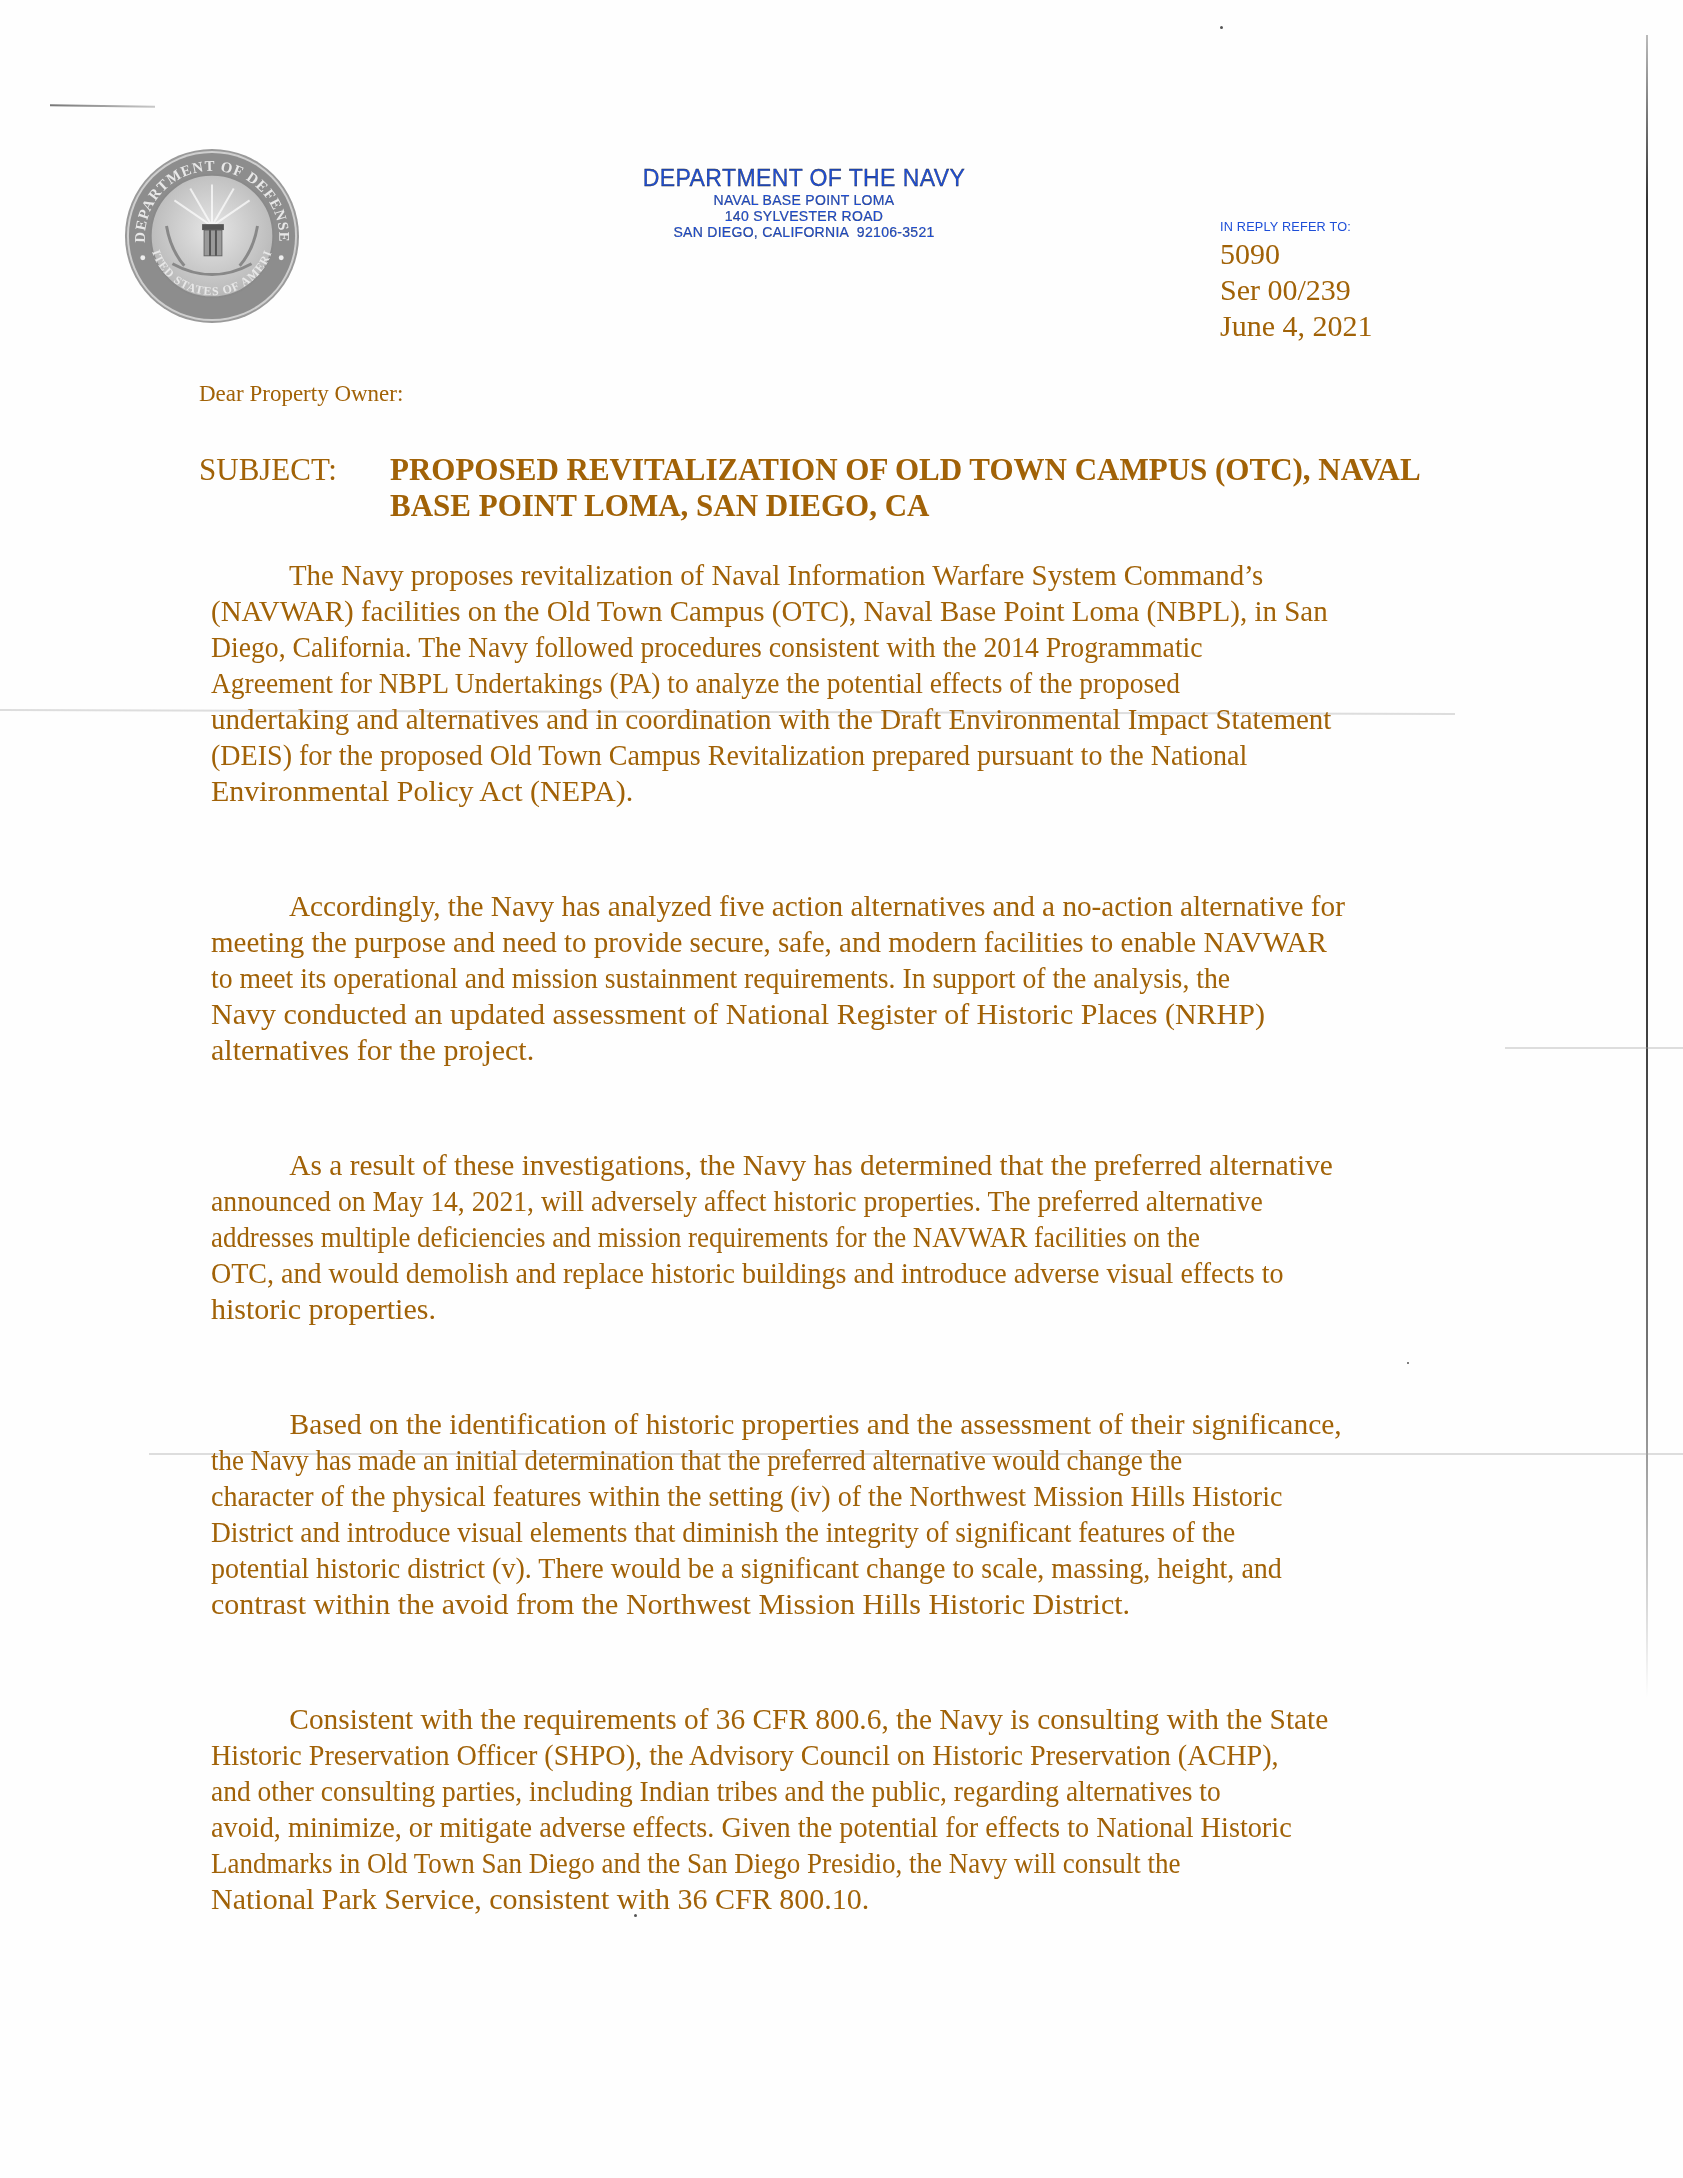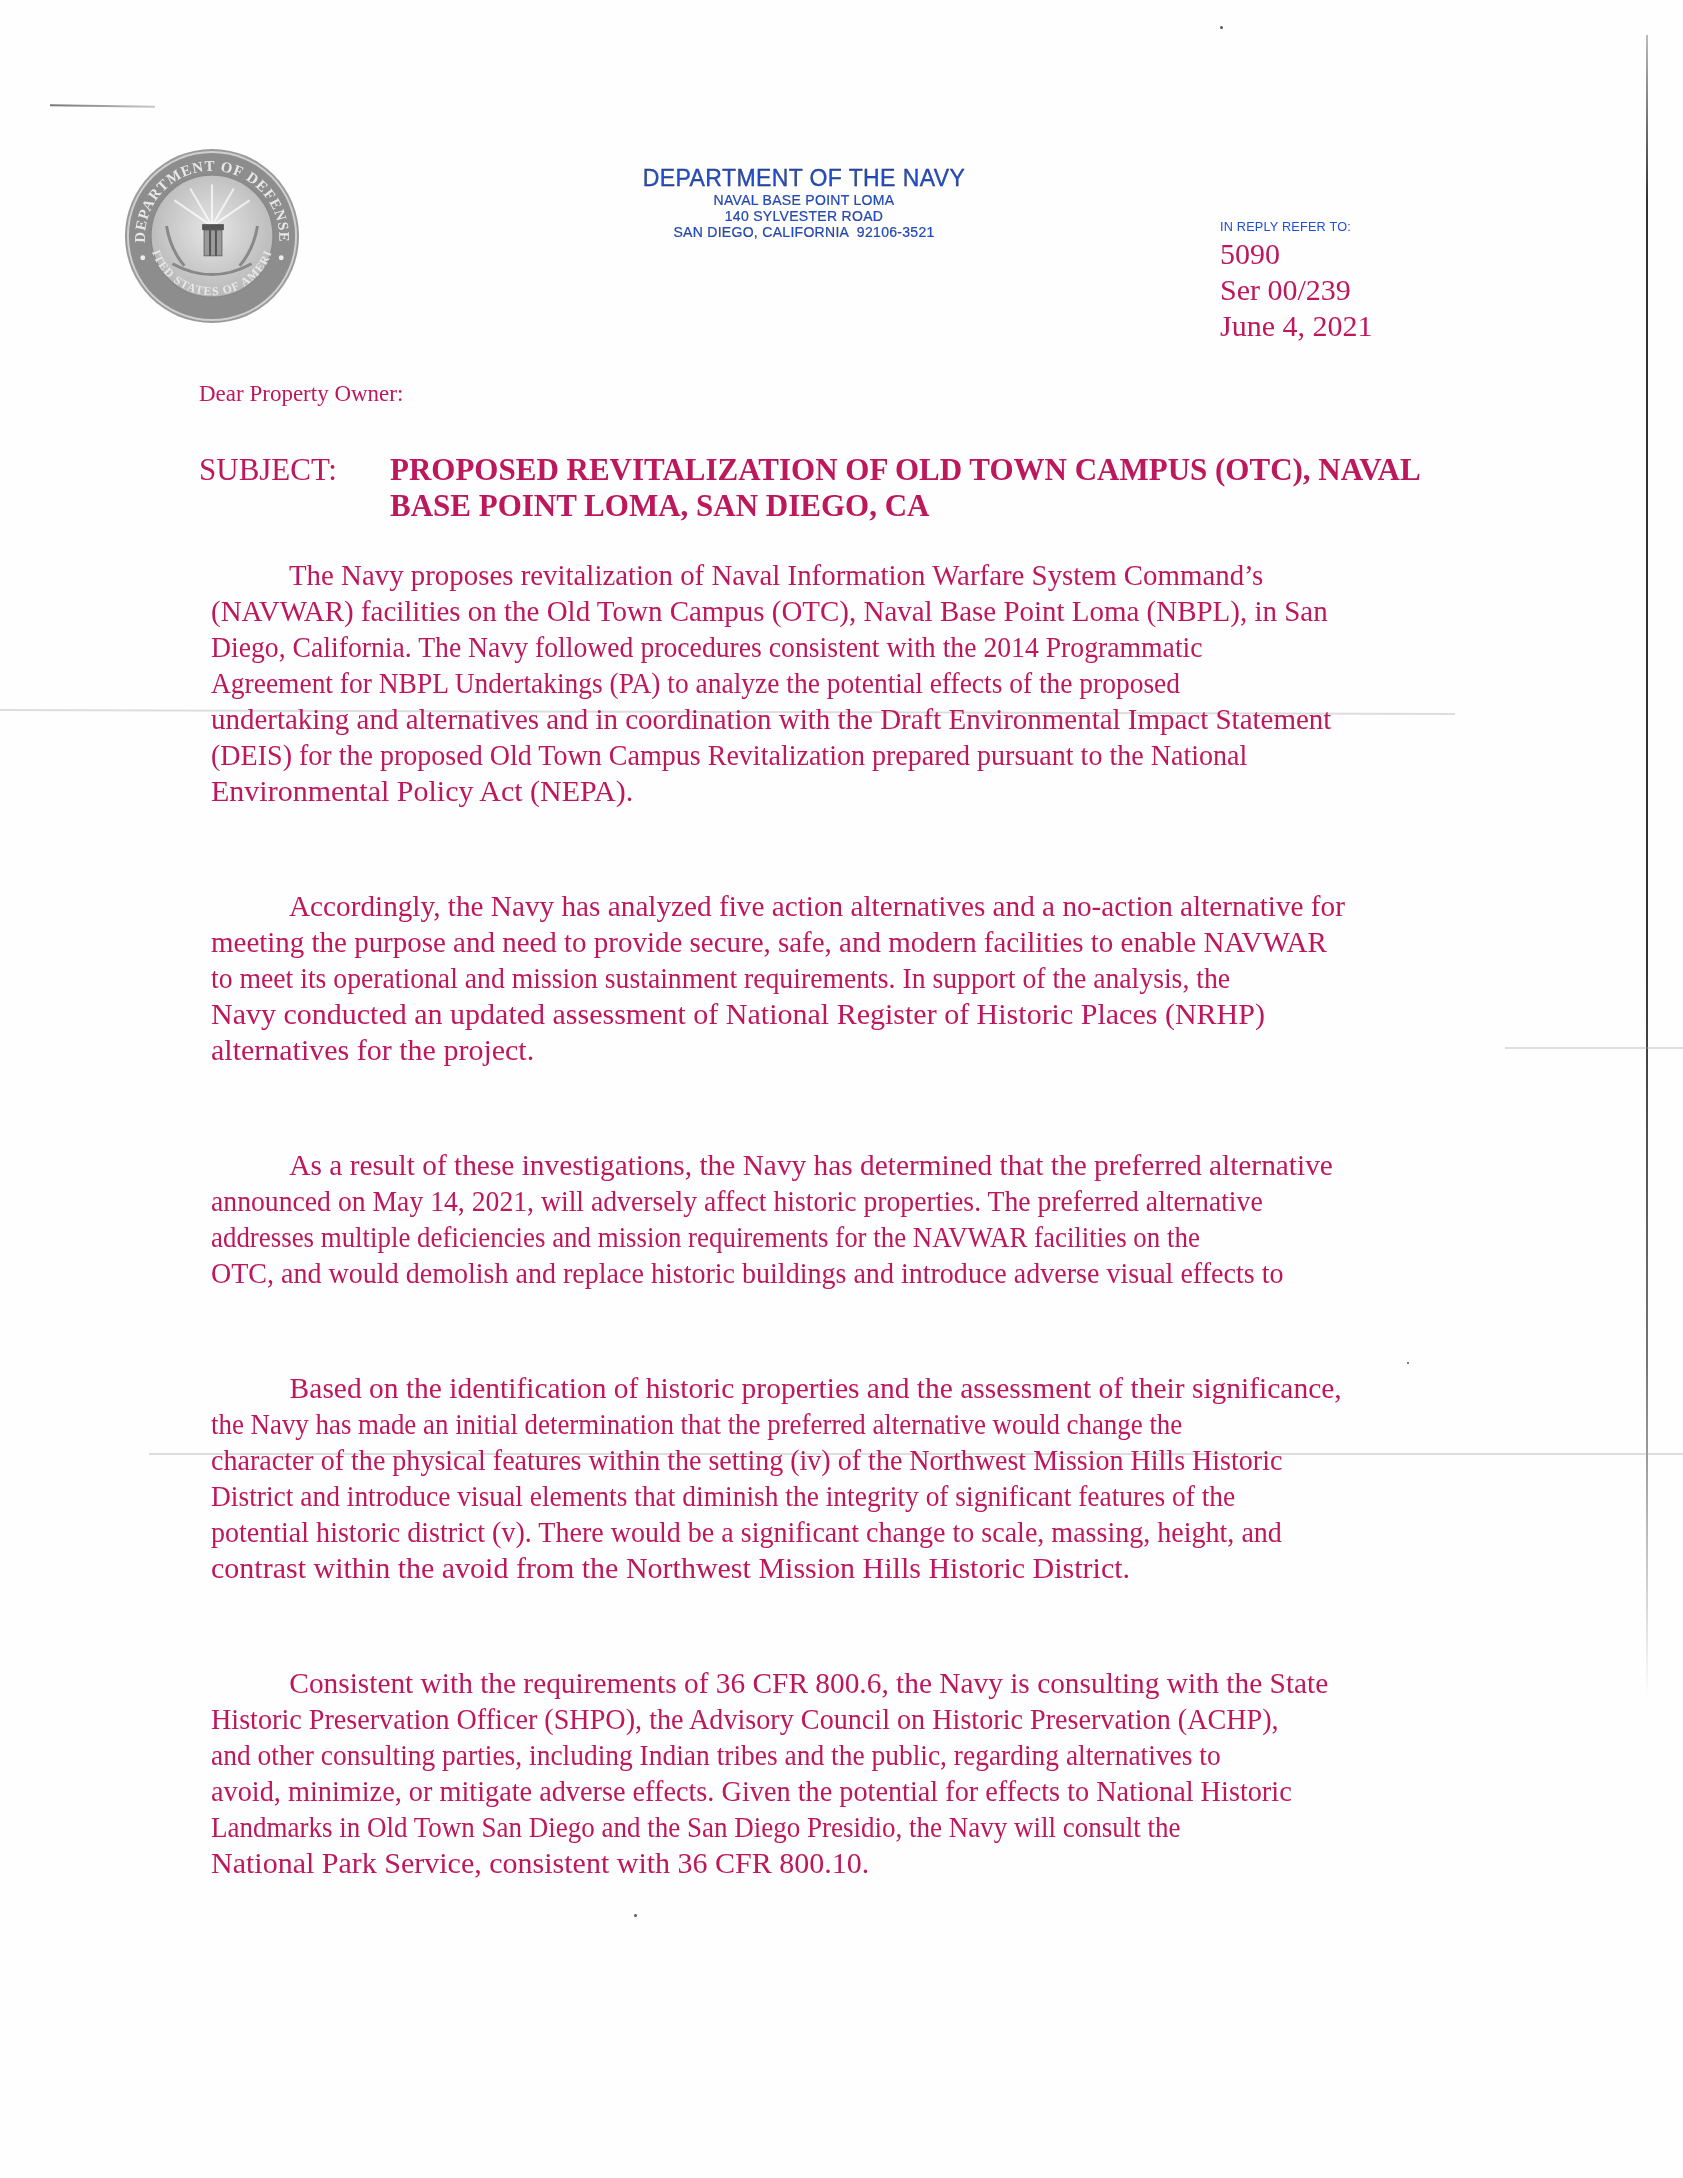--- a/index.html
+++ b/index.html
@@ -1,18 +1,18 @@
 <!DOCTYPE html>
 <html><head>
 <meta charset="utf-8">
 <style>
   html, body { margin: 0; padding: 0; background: #ffffff; }
   body { width: 1683px; height: 2178px; position: relative; overflow: hidden; }
   .page { position: absolute; left: 0; top: 0; width: 1683px; height: 2178px; background: #fefefe; }
-  .serif { font-family: "Liberation Serif", "DejaVu Serif", serif; color: #be185d; }
+  .serif { font-family: "Liberation Serif", "DejaVu Serif", serif; color: #a16207; }
   .sans { font-family: "Liberation Sans", "DejaVu Sans", sans-serif; color: #1d4ed8; }
 
   
   .stray-mark { position: absolute; left: 50px; top: 105px; width: 105px; height: 2px; background: linear-gradient(90deg,#555,#bbb); transform: rotate(0.8deg); opacity: .8; }
   .edge-line { position: absolute; left: 1646px; top: 35px; width: 2px; height: 1663px; background: linear-gradient(180deg,#bbb 0%,#333 10%,#333 55%,#777 80%,rgba(150,150,150,0) 100%); }
   .streak { position: absolute; height: 2px; background: rgba(160,160,160,.35); }
   .speck { position: absolute; width: 3px; height: 3px; border-radius: 50%; background: #555; }
 
   
   .seal { position: absolute; left: 123px; top: 147px; width: 178px; height: 178px; }
@@ -131,20 +131,21 @@
         <span class="line" style="transform-origin: left top; transform: scaleX(0.9654);">meeting the purpose and need to provide secure, safe, and modern facilities to enable NAVWAR</span>
         <span class="line" style="transform-origin: left top; transform: scaleX(0.9231);">to meet its operational and mission sustainment requirements. In support of the analysis, the</span>
         <span class="line">Navy conducted an updated assessment of National Register of Historic Places (NRHP)</span>
         <span class="line">alternatives for the project.</span>
       </p>
       <p class="para">
         <span class="line first" style="transform-origin: left top; transform: scaleX(0.9787); padding-left: 80px;">As a result of these investigations, the Navy has determined that the preferred alternative</span>
         <span class="line" style="transform-origin: left top; transform: scaleX(0.9231);">announced on May 14, 2021, will adversely affect historic properties. The preferred alternative</span>
         <span class="line" style="transform-origin: left top; transform: scaleX(0.8962);">addresses multiple deficiencies and mission requirements for the NAVWAR facilities on the</span>
         <span class="line" style="transform-origin: left top; transform: scaleX(0.9346);">OTC, and would demolish and replace historic buildings and introduce adverse visual effects to</span>
+        <span class="line">historic properties.</span>
       </p>
       <p class="para">
         <span class="line first" style="transform-origin: left top; transform: scaleX(0.9828); padding-left: 80px;">Based on the identification of historic properties and the assessment of their significance,</span>
         <span class="line" style="transform-origin: left top; transform: scaleX(0.8962);">the Navy has made an initial determination that the preferred alternative would change the</span>
         <span class="line" style="transform-origin: left top; transform: scaleX(0.9346);">character of the physical features within the setting (iv) of the Northwest Mission Hills Historic</span>
         <span class="line" style="transform-origin: left top; transform: scaleX(0.9154);">District and introduce visual elements that diminish the integrity of significant features of the</span>
         <span class="line" style="transform-origin: left top; transform: scaleX(0.9346);">potential historic district (v). There would be a significant change to scale, massing, height, and</span>
         <span class="line">contrast within the avoid from the Northwest Mission Hills Historic District.</span>
       </p>
       <p class="para">

